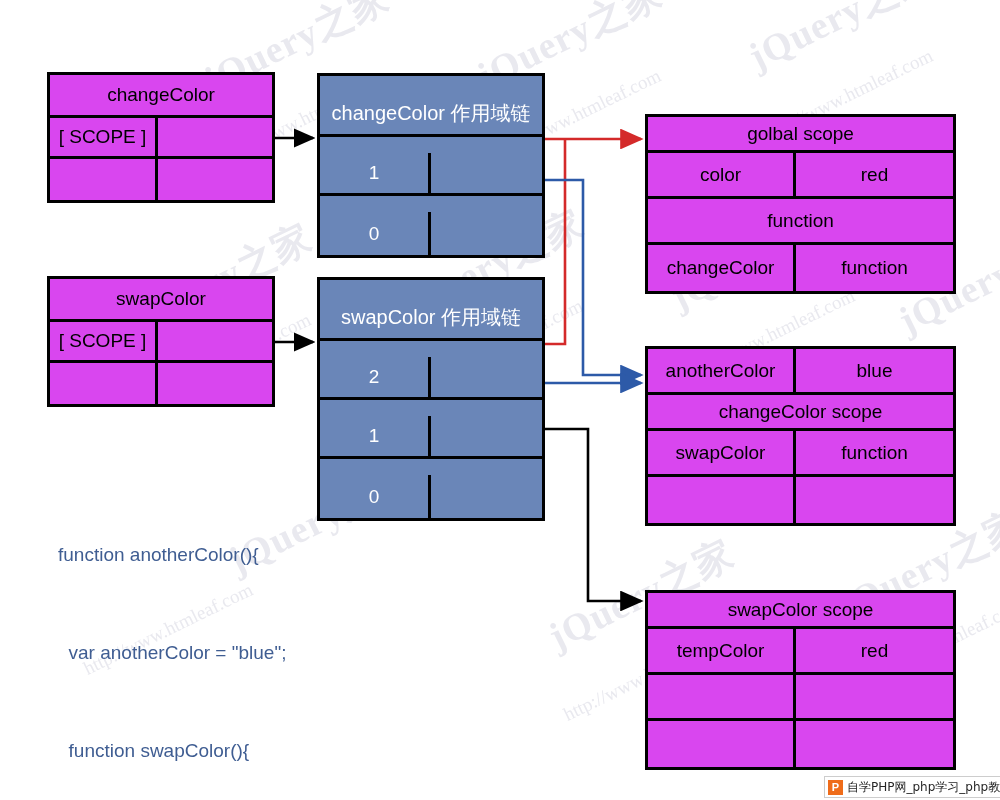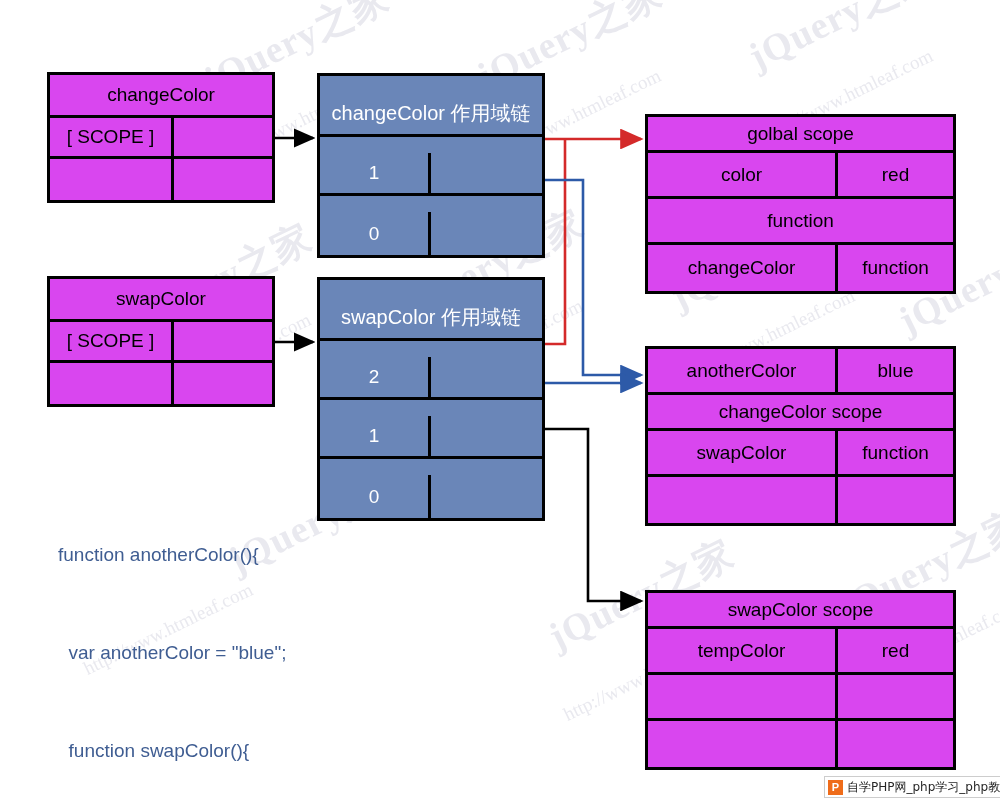--- a/index.html
+++ b/index.html
@@ -74,21 +74,21 @@
   }
   .box .head-cell {
     width: 100%;
     font-size: 19px;
   }
 
   
   .fnbox { width: 228px; }
   .fnbox .row { height: 41px; }
   .fnbox .row.header { height: 43px; }
-  .fnbox .cell.left-cell { width: 124px; }
+  .fnbox .cell.left-cell { width: 108px; }
   .fnbox .cell.right-cell { flex: 1; }
 
   
   .chain {
     position: absolute;
     z-index: 3;
     box-sizing: border-box;
     border: 3px solid #000000;
     background: #6a86b8;
     width: 228px;
@@ -119,21 +119,21 @@
   .chain .head-cell {
     width: 100%;
     justify-content: center;
     font-size: 20px;
   }
 
   
   .scopebox { width: 311px; }
   .scopebox .row { height: 46px; }
   .scopebox .row.header { height: 36px; }
-  .scopebox .cell.left-cell { width: 190px; }
+  .scopebox .cell.left-cell { width: 148px; }
   .scopebox .cell.right-cell { flex: 1; }
 
   
   #code-block {
     position: absolute;
     z-index: 3;
     left: 58px;
     top: 474px;
     color: #3f5d92;
     font-size: 19px;

